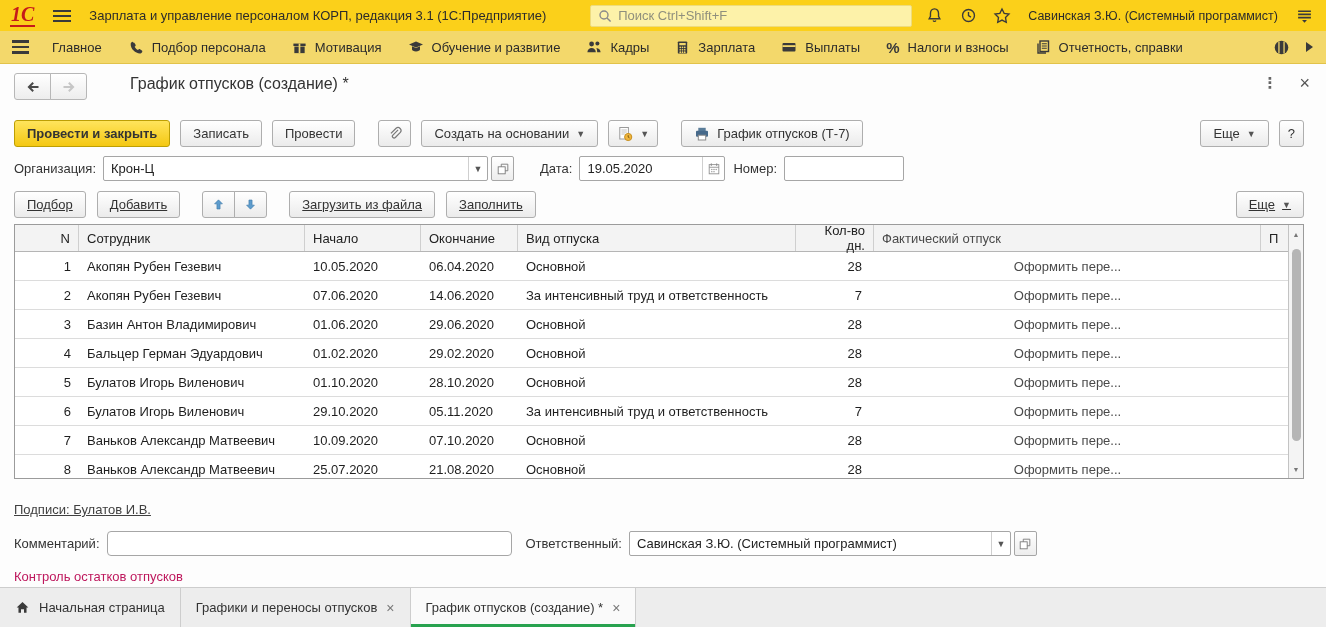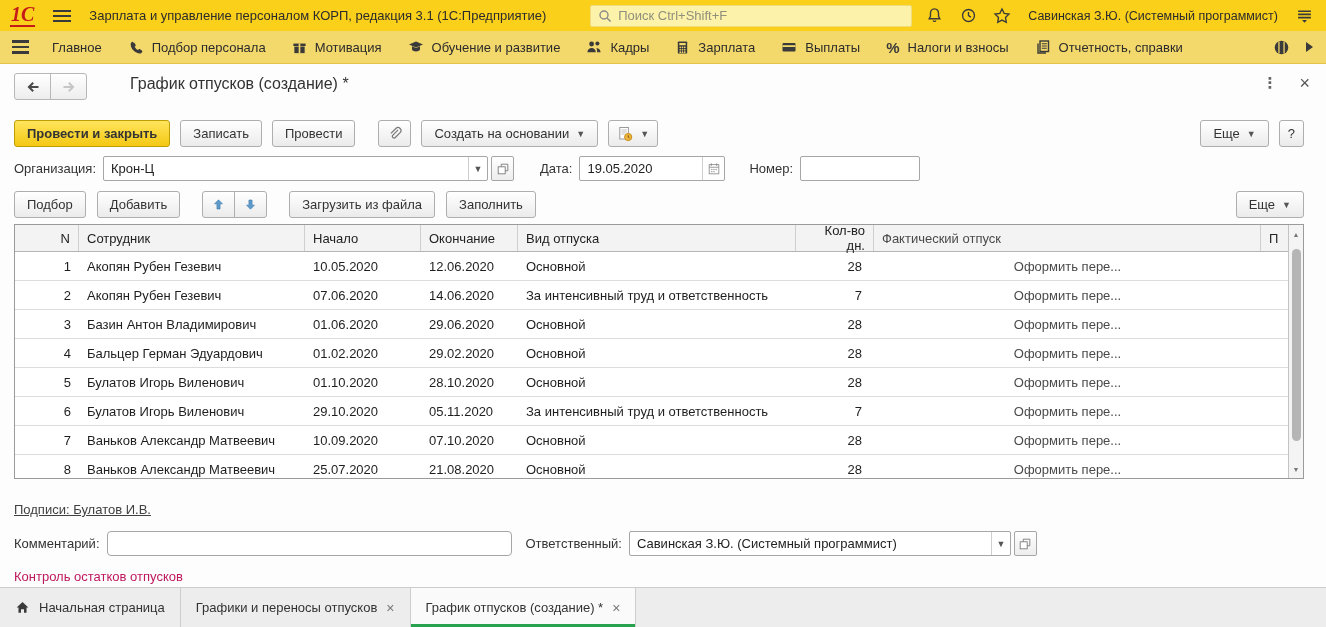--- a/index.html
+++ b/index.html
@@ -80,21 +80,21 @@
   .combo input { border:none; outline:none; flex:1; padding:0 7px; font-size:13px; color:#222; font-family:inherit; min-width:0; }
   .combo .dd { width:19px; align-self:stretch; border-left:1px solid #cfcfcf; display:flex; align-items:center;
     justify-content:center; font-size:9px; color:#555; cursor:pointer; }
   .combo .cal { width:22px; align-self:stretch; border-left:1px solid #cfcfcf; display:flex; align-items:center;
     justify-content:center; cursor:pointer; }
   .open-btn { width:23px; height:25px; margin-left:3px; border:1px solid #a6a6a6; border-radius:2px;
     background:linear-gradient(#ffffff,#ededed); display:flex; align-items:center; justify-content:center; cursor:pointer; }
   .plain-input { height:25px; border:1px solid #a6a6a6; border-radius:2px; background:#fff; padding:0 7px;
     font-size:13px; color:#222; font-family:inherit; outline:none; }
 
-  .tbl-toolbar { position:absolute; left:14px; right:22px; top:127px; display:flex; align-items:flex-end; gap:11px; }
+  .tbl-toolbar { position:absolute; left:14px; right:22px; top:127px; display:flex; align-items:flex-end; gap:11px;text-decoration:underline; }
   .updown { display:flex; }
   .updown .btn { padding:0 9px; }
   .updown .btn:first-child { border-radius:3px 0 0 3px; }
   .updown .btn:last-child { border-radius:0 3px 3px 0; margin-left:-1px; }
 
   
   .grid { position:absolute; left:14px; right:22px; top:160px; height:255px;
     border:1px solid #9b9b9b; background:#fff; overflow:hidden; }
   .grid-inner { margin-right:15px; height:100%; overflow:hidden; }
   .gr { display:flex; width:100%; }
@@ -344,20 +344,30 @@
         <svg width="16" height="16" viewBox="0 0 16 16">
             <rect x="2.8" y="1.5" width="8.6" height="11.5" fill="#fff" stroke="#9a9a9a"></rect>
             <path d="M4.4 4h5.4M4.4 6h5.4M4.4 8h3.4" stroke="#c0c0c0"></path>
             <circle cx="11.2" cy="11" r="3.6" fill="#f0b53e" stroke="#c78f1e"></circle>
             <path d="M11.2 9.2v1.9l1.3.8" fill="none" stroke="#7a5a10"></path>
           </svg>
       </span>
       <span class="dd-arrow">▼</span>
     </button>
     <span class="sep"></span>
+    <button class="btn">
+      <span>
+        <svg width="16" height="16" viewBox="0 0 16 16">
+            <rect x="4.3" y="1.8" width="7.4" height="3.2" fill="#5a7d99"></rect>
+            <rect x="2" y="4.8" width="12" height="6" rx="1" fill="#46698a"></rect>
+            <rect x="4.3" y="9.2" width="7.4" height="4.8" fill="#fff" stroke="#8a8a8a"></rect>
+          </svg>
+      </span>
+      <span>График отпусков (Т-7)</span>
+    </button>
     <div class="toolbar-right">
       <button class="btn">
           <span>Еще</span>
           <span class="dd-arrow">▼</span>
         </button>
       <button class="btn btn-square">
           <span>?</span>
         </button>
     </div>
   </div>
@@ -385,21 +395,21 @@
             <path d="M2.5 6h11" stroke="#8f8f8f"></path>
             <path d="M5 1.8v2.4M11 1.8v2.4" stroke="#8f8f8f" stroke-width="1.4"></path>
             <circle cx="5.5" cy="8.5" r=".8" fill="#8f8f8f"></circle>
             <circle cx="8" cy="8.5" r=".8" fill="#8f8f8f"></circle>
             <circle cx="10.5" cy="8.5" r=".8" fill="#8f8f8f"></circle>
             <circle cx="5.5" cy="11" r=".8" fill="#8f8f8f"></circle>
             <circle cx="8" cy="11" r=".8" fill="#8f8f8f"></circle>
           </svg>
       </span>
     </div>
-    <span class="f-label" style="margin-left:24px;">Номер:</span>
+    <span class="f-label" style="margin-left:8px;">Номер:</span>
     <input class="plain-input" style="width: 120px;" value="">
   </div>
 
   <div class="tbl-toolbar">
     <button class="btn">
         <span>Подбор</span>
       </button>
     <button class="btn">
         <span>Добавить</span>
       </button>
@@ -445,21 +455,21 @@
         <div class="th c-type">Вид отпуска</div>
         <div class="th c-days">Кол-во дн.</div>
         <div class="th c-actual" style="text-align:left;">Фактический отпуск</div>
         <div class="th c-p">П</div>
       </div>
       <div>
           <div class="gr tr">
             <div class="td c-n">1</div>
             <div class="td c-emp">Акопян Рубен Гезевич</div>
             <div class="td c-start">10.05.2020</div>
-            <div class="td c-end">12.06.2020</div>
+            <div class="td c-end">06.04.2020</div>
             <div class="td c-type">Основной</div>
             <div class="td c-days">28</div>
             <div class="td c-actual">Оформить пере...</div>
             <div class="td c-p"></div>
           </div>
           <div class="gr tr">
             <div class="td c-n">2</div>
             <div class="td c-emp">Акопян Рубен Гезевич</div>
             <div class="td c-start">07.06.2020</div>
             <div class="td c-end">14.06.2020</div>

